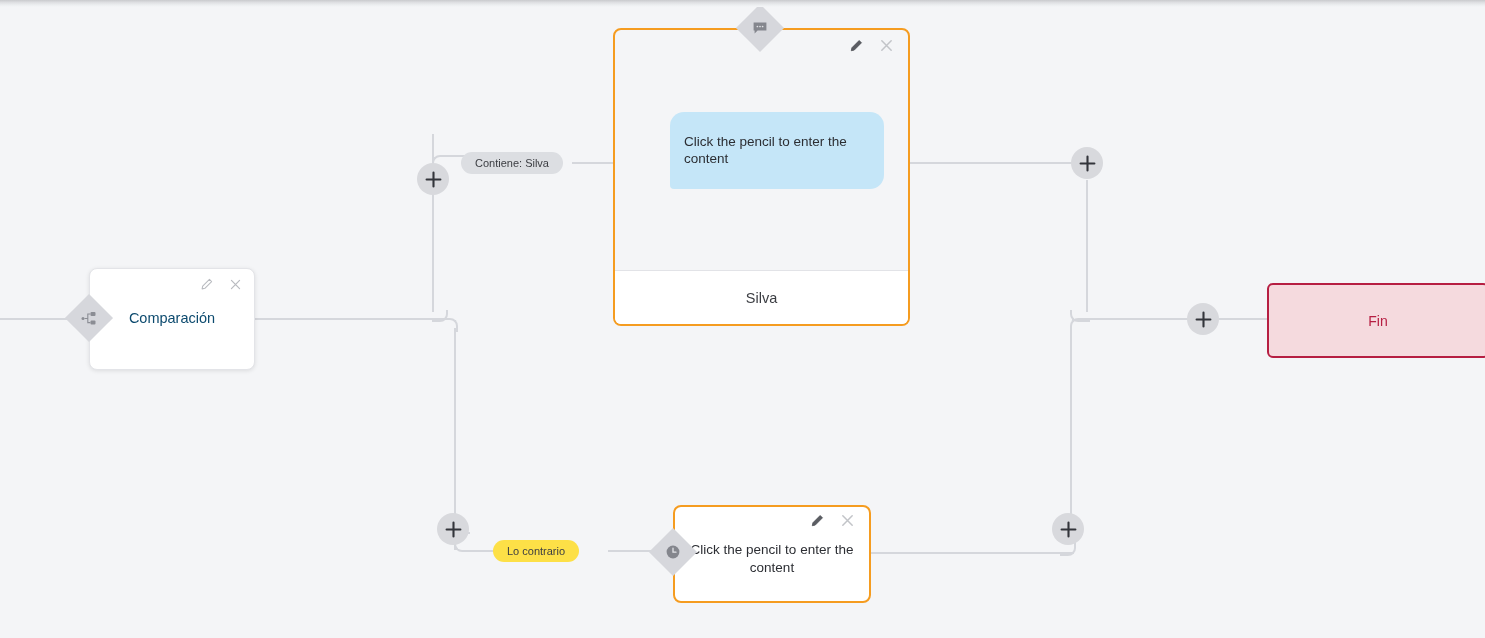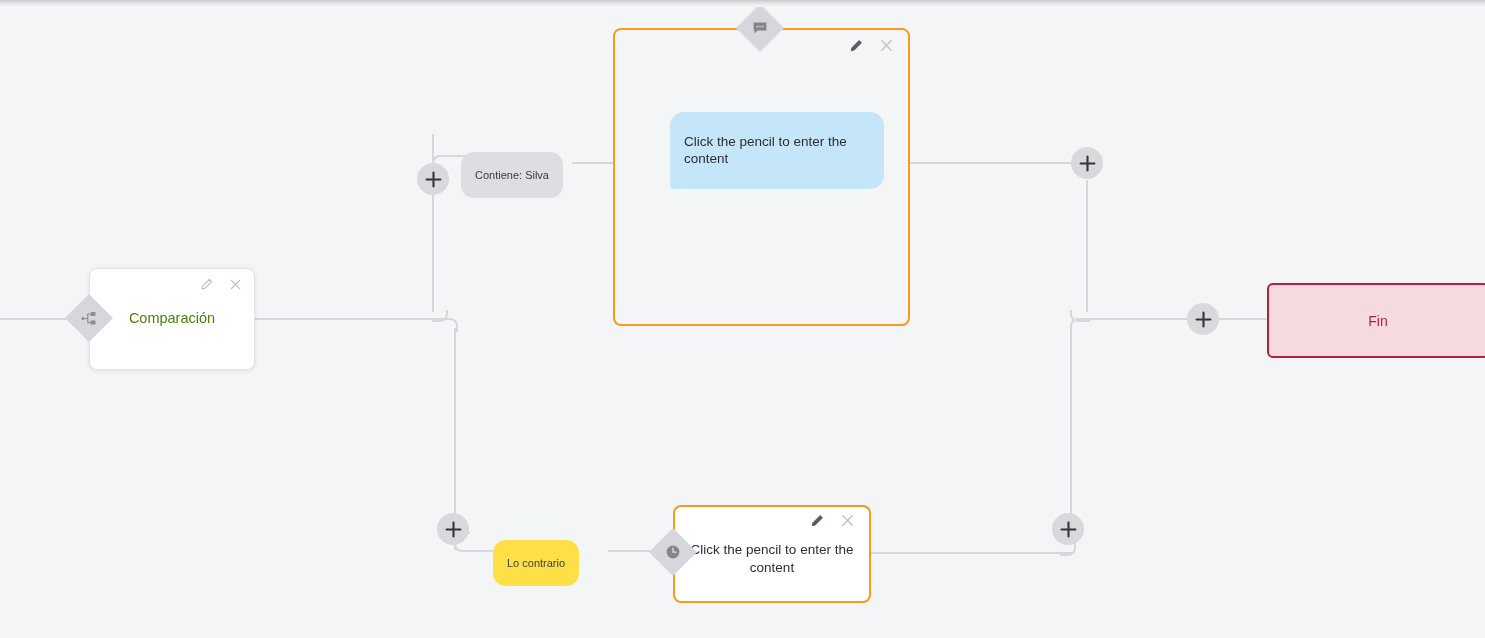--- a/index.html
+++ b/index.html
@@ -93,21 +93,21 @@
   .pill {
     position: absolute;
     border-radius: 13px;
     font-size: 11px;
     color: #3b3d42;
     display: flex;
     align-items: center;
     justify-content: center;
     z-index: 25;
     white-space: nowrap;
-    padding: 12px 14px;
+    padding: 0 14px;
     height: 22px;
     cursor: pointer;
   }
   .pill.gray { background: #dcdee2; }
   .pill.white { background: #fde047; }
 
   
   .node-decision {
     position: absolute;
     background: #ffffff;
@@ -123,21 +123,21 @@
     right: 12px;
     display: flex;
     gap: 16px;
     align-items: center;
   }
   .node-decision .dec-body {
     position: absolute;
     left: 0; right: 0;
     top: 36px;
     text-align: center;
-    color: #4d7c0f;
+    color: #0c4a6e;
     font-size: 14.5px;
     line-height: 1.9;
   }
 
   
   .card-msg {
     position: absolute;
     border: 2px solid #f59c20;
     border-radius: 8px;
     background: #f4f5f7;
@@ -347,20 +347,23 @@
         <svg width="15" height="15" viewBox="0 0 16 16" aria-hidden="true">
           <path d="M3 3l10 10M13 3L3 13" stroke="#c2c4c8" stroke-width="1.6" stroke-linecap="round"></path>
         </svg>
       </span>
     </div>
 
     <div class="bubble">
       <span>Click the pencil to enter the content</span>
     </div>
 
+    <div class="footer">
+      <span>Silva</span>
+    </div>
   </div>
 
   <div class="diamond" style="left:743px; top:11px;">
     <span class="dicon">
       <svg width="16" height="15" viewBox="0 0 16 15" aria-hidden="true">
         <path d="M1.6 1.4h12.8v8.2H5.6L2.6 12.6V9.6H1.6z" fill="#84868d"></path>
         <circle cx="5.4" cy="5.5" r="0.85" fill="#e2e3e7"></circle>
         <circle cx="8.0" cy="5.5" r="0.85" fill="#e2e3e7"></circle>
         <circle cx="10.6" cy="5.5" r="0.85" fill="#e2e3e7"></circle>
       </svg>

